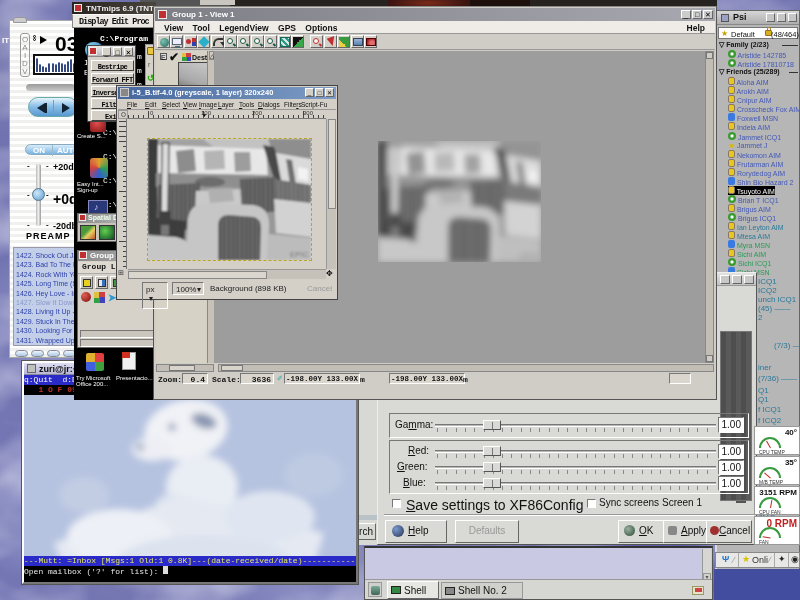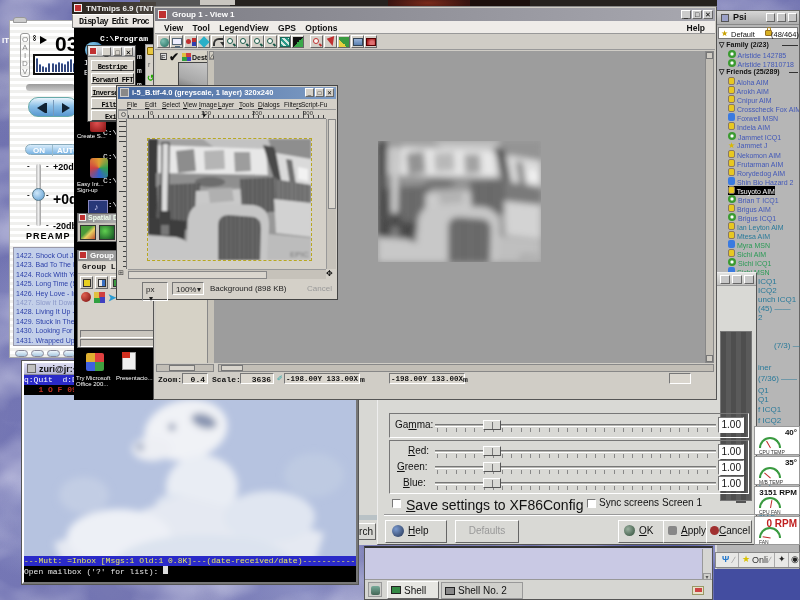--- a/index.html
+++ b/index.html
@@ -552,21 +552,21 @@
 </div>
 
 <div class="w" style="left:87px;top:45px;width:49px;height:77px;background:#d6d2ca;border:1px solid #444;">
   <div style="height:11px;background:linear-gradient(#e8e8e8,#b8b8b8);border-bottom:1px solid #888;position:relative;">
     <span style="position:absolute;left:1px;top:1px;width:8px;height:8px;background:#c03030;border:1px solid #eee;"></span>
     <span class="rais" style="position:absolute;right:24px;top:1px;width:9px;height:9px;background:#d6d2ca;font-size:7px;line-height:9px;text-align:center;">_</span>
     <span class="rais" style="position:absolute;right:13px;top:1px;width:9px;height:9px;background:#d6d2ca;font-size:7px;line-height:9px;text-align:center;">□</span>
     <span class="rais" style="position:absolute;right:2px;top:1px;width:9px;height:9px;background:#d6d2ca;font-size:7px;line-height:9px;text-align:center;">✕</span>
   </div>
   <div class="btn95" style="position:absolute;left:3px;top:14px;width:43px;height:11px;font-size:7px;font-weight:bold;font-family:'Liberation Mono',monospace;text-align:center;letter-spacing:-0.5px;color:#000;padding-top:2px;">Bestripe</div>
-  <div class="btn95" style="position:absolute;left:3px;top:27px;width:43px;height:11px;font-size:7px;font-weight:bold;font-family:'Liberation Mono',monospace;text-align:center;letter-spacing:-0.5px;color:#000;padding-top:2px;">Forward FFT</div>
+  <div class="btn95" style="position:absolute;left:3px;top:27px;width:43px;height:11px;font-size:7px;font-weight:bold;font-family:'Liberation Mono',monospace;text-align:left;letter-spacing:-0.5px;color:#000;padding-top:2px;">Forward FFT</div>
   <div class="btn95" style="position:absolute;left:3px;top:40px;width:43px;height:11px;font-size:7px;font-weight:bold;font-family:'Liberation Mono',monospace;text-align:center;letter-spacing:-0.5px;color:#000;padding-top:2px;">Inverse FFT</div>
   <div class="btn95" style="position:absolute;left:3px;top:52px;width:43px;height:11px;font-size:7px;font-weight:bold;font-family:'Liberation Mono',monospace;text-align:center;letter-spacing:-0.5px;color:#000;padding-top:2px;">Filter</div>
   <div class="btn95" style="position:absolute;left:3px;top:64px;width:43px;height:11px;font-size:7px;font-weight:bold;font-family:'Liberation Mono',monospace;text-align:center;letter-spacing:-0.5px;color:#000;padding-top:2px;">Exit</div>
 </div>
 
 <div class="w" id="view" style="left:153px;top:6px;width:564px;height:394px;background:#d0cdc6;border:1px solid #555;border-top:1px solid #888;">
   <div style="position:absolute;left:1px;top:1px;right:1px;height:13px;background:linear-gradient(90deg,#7e7e86,#a8a8b0);">
     <span style="position:absolute;left:3px;top:2px;width:9px;height:9px;background:#c03030;border:1px solid #eee;"></span>
     <span style="position:absolute;left:17px;top:2px;font-size:8px;font-weight:bold;color:#fff;">Group 1 - View 1</span>
     <span class="rais" style="position:absolute;right:24px;top:2px;width:10px;height:9px;background:#ccc;font-size:7px;line-height:8px;text-align:center;color:#000;">_</span>
@@ -880,18 +880,18 @@
     <div style="position:absolute;left:1px;top:0px;width:8px;height:60%;background:#dad6ce;border:1px solid #888;"></div>
   </div>
 
   <div style="position:absolute;left:11px;right:11px;bottom:20px;height:10px;background:#c6c2ba;border-top:1px solid #999;">
     <div style="position:absolute;left:0px;top:1px;width:70%;height:8px;background:#dad6ce;border:1px solid #888;"></div>
   </div>
   <div style="position:absolute;left:1px;bottom:20px;width:10px;height:10px;background:#d4d0c8;font-size:7px;color:#333;">⊞</div>
   <div style="position:absolute;right:1px;bottom:20px;width:10px;height:10px;background:#d4d0c8;color:#000;font-size:8px;line-height:10px;">✥</div>
 
   <div style="position:absolute;left:1px;bottom:1px;right:1px;height:19px;background:#d4d0c8;font-size:8px;color:#222;">
-    <div class="sunk" style="position:absolute;left:24px;top:3px;width:26px;height:19px;padding:2px 14px 0 3px;">px <span style="float:right;">▾</span></div>
+    <div class="sunk" style="position:absolute;left:24px;top:3px;width:26px;height:27px;padding:2px 14px 0 3px;">px <span style="float:right;">▾</span></div>
     <div class="sunk" style="position:absolute;left:54px;top:3px;width:32px;height:13px;padding:2px 2px 0 3px;">100% <span style="float:right;">▾</span></div>
     <span style="position:absolute;left:92px;top:5px;">Background (898 KB)</span>
     <span style="position:absolute;right:4px;top:5px;color:#999;">Cancel</span>
   </div>
 </div>
 
 </body></html>

